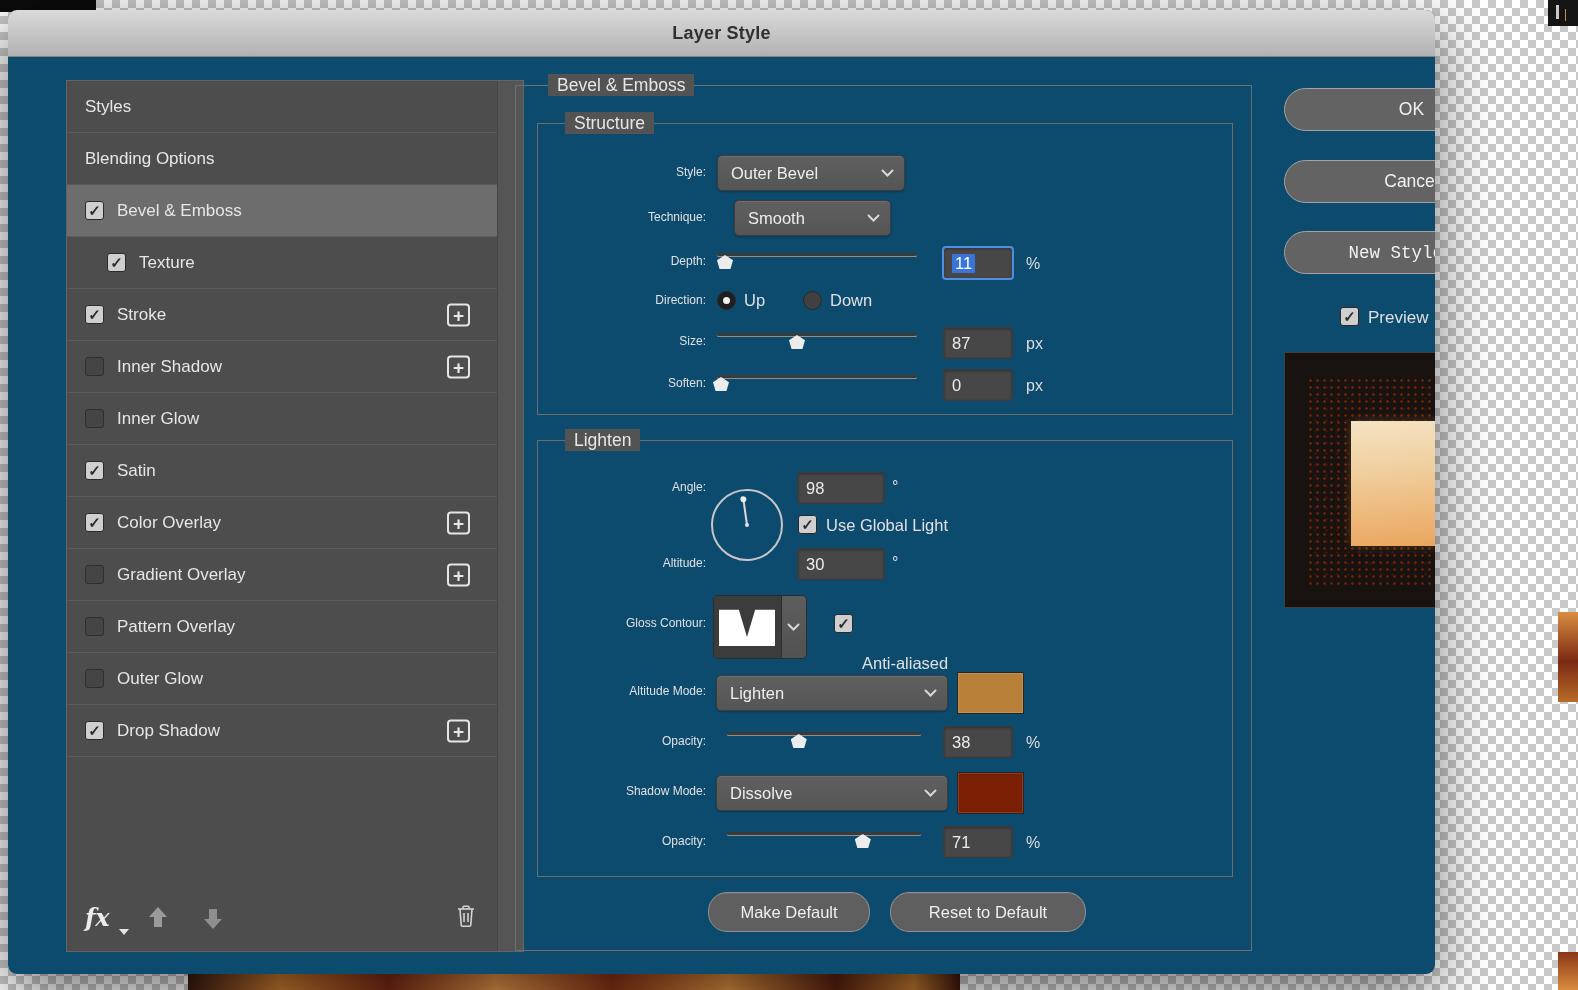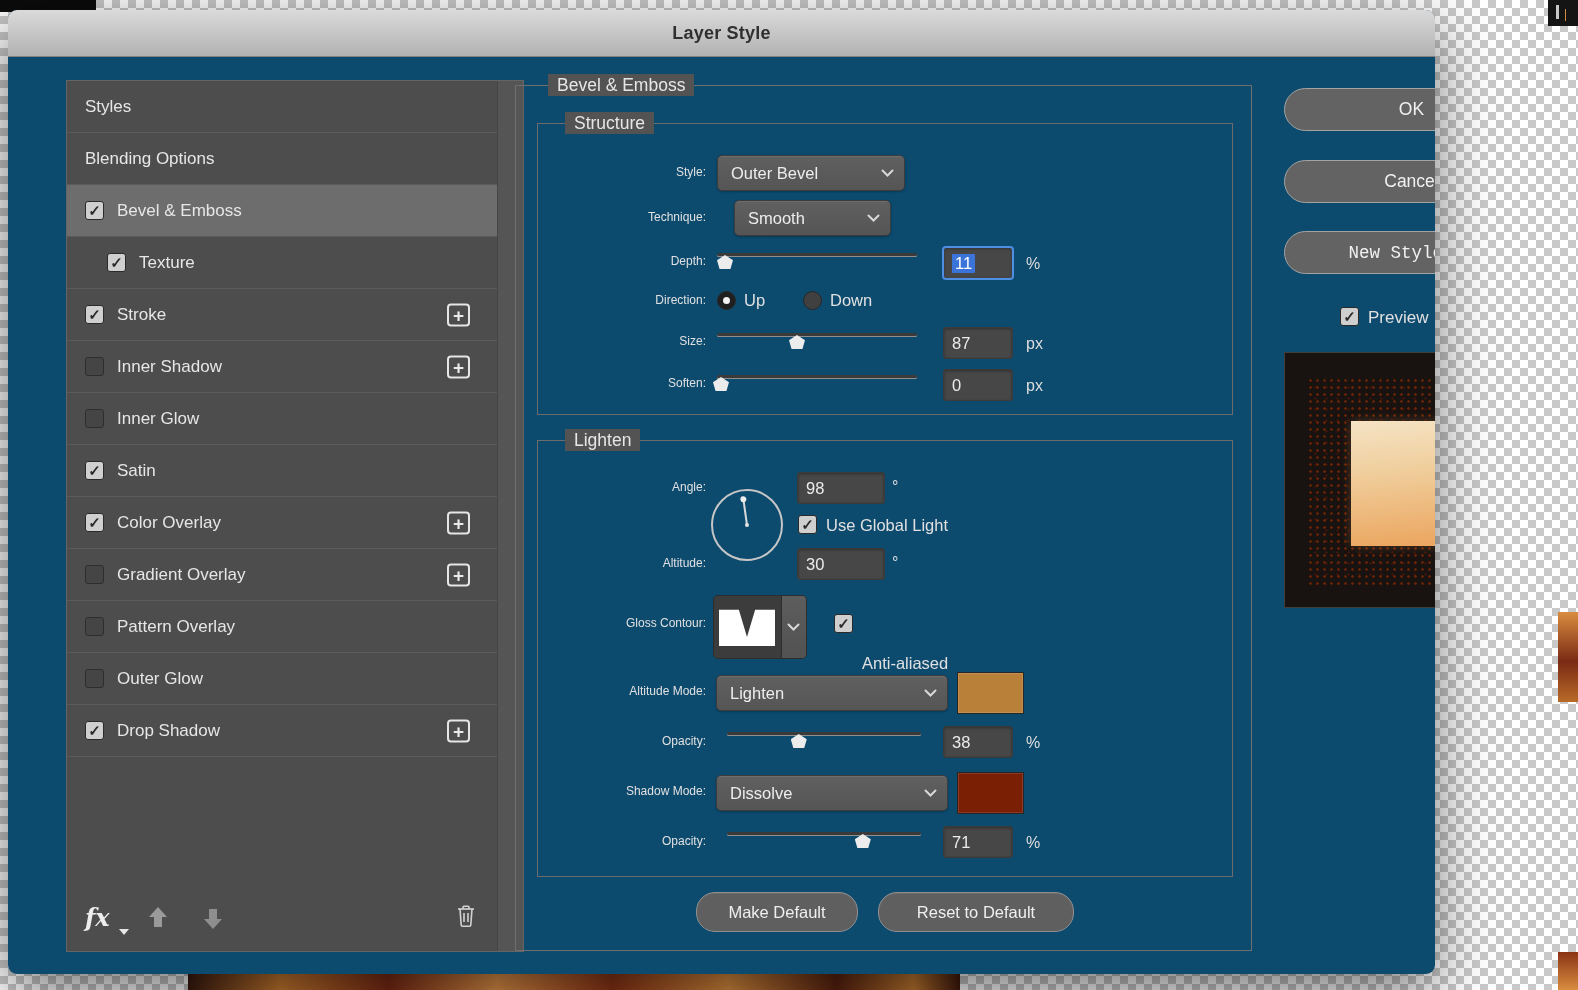--- a/index.html
+++ b/index.html
@@ -100,21 +100,21 @@
     overflow:hidden;box-sizing:border-box;background:#3e3e3e;}
   .contour-thumb{width:69px;height:100%;background:#3c3c3c;display:flex;align-items:center;justify-content:center;}
   .contour-arrow{width:25px;height:100%;border-left:1px solid #2d2d2d;background:linear-gradient(#5d5d5d,#525252);
     display:flex;align-items:center;justify-content:center;}
 
   .swatch{position:absolute;width:67px;height:42px;border:1px solid #262626;box-sizing:border-box;
     box-shadow:inset 0 0 0 1px rgba(255,255,255,.12);}
 
   .btn-rect{position:absolute;background:#5f5f5f;border:1px solid #8f8f8f;border-radius:19px;box-sizing:border-box;
     display:flex;align-items:center;justify-content:center;font-size:16.5px;color:#efefef;
-    box-shadow:inset 0 1px 0 rgba(255,255,255,.08);}
+    box-shadow:inset 0 1px 0 rgba(255,255,255,.08);margin-left:12px;}
   .btn-pill{position:absolute;width:255px;height:43px;background:#636363;border:1.5px solid #a3a3a3;border-radius:22px;
     box-sizing:border-box;display:flex;align-items:center;justify-content:center;font-size:17.5px;color:#f0f0f0;}
 
   
   .preview-box{position:absolute;left:1276px;top:342px;width:255px;height:256px;background:#181210;overflow:hidden;
     border:1px solid #3f3f3f;box-sizing:border-box;}
   .preview-speckle{position:absolute;left:22px;top:24px;right:22px;bottom:22px;
     background-image:radial-gradient(circle,#6b2408 1.2px,transparent 1.5px),radial-gradient(circle,#401509 1px,transparent 1.3px);
     background-size:7px 7px,11px 11px;background-position:0 0,3px 5px;opacity:.95;}
   .preview-square{position:absolute;left:66px;top:68px;width:125px;height:125px;

